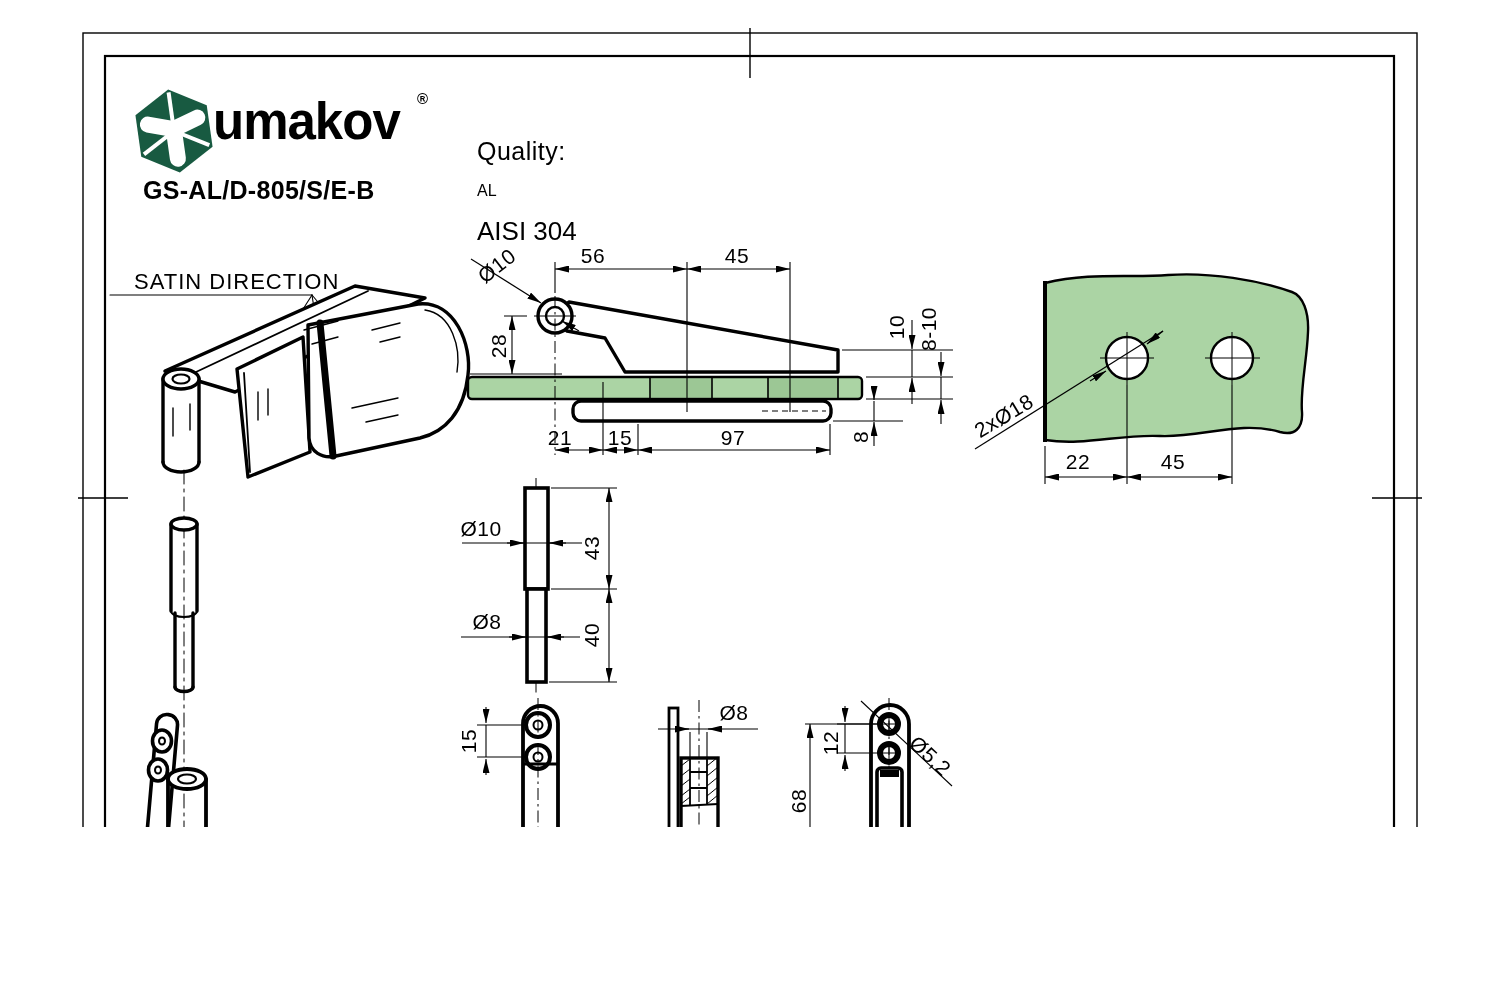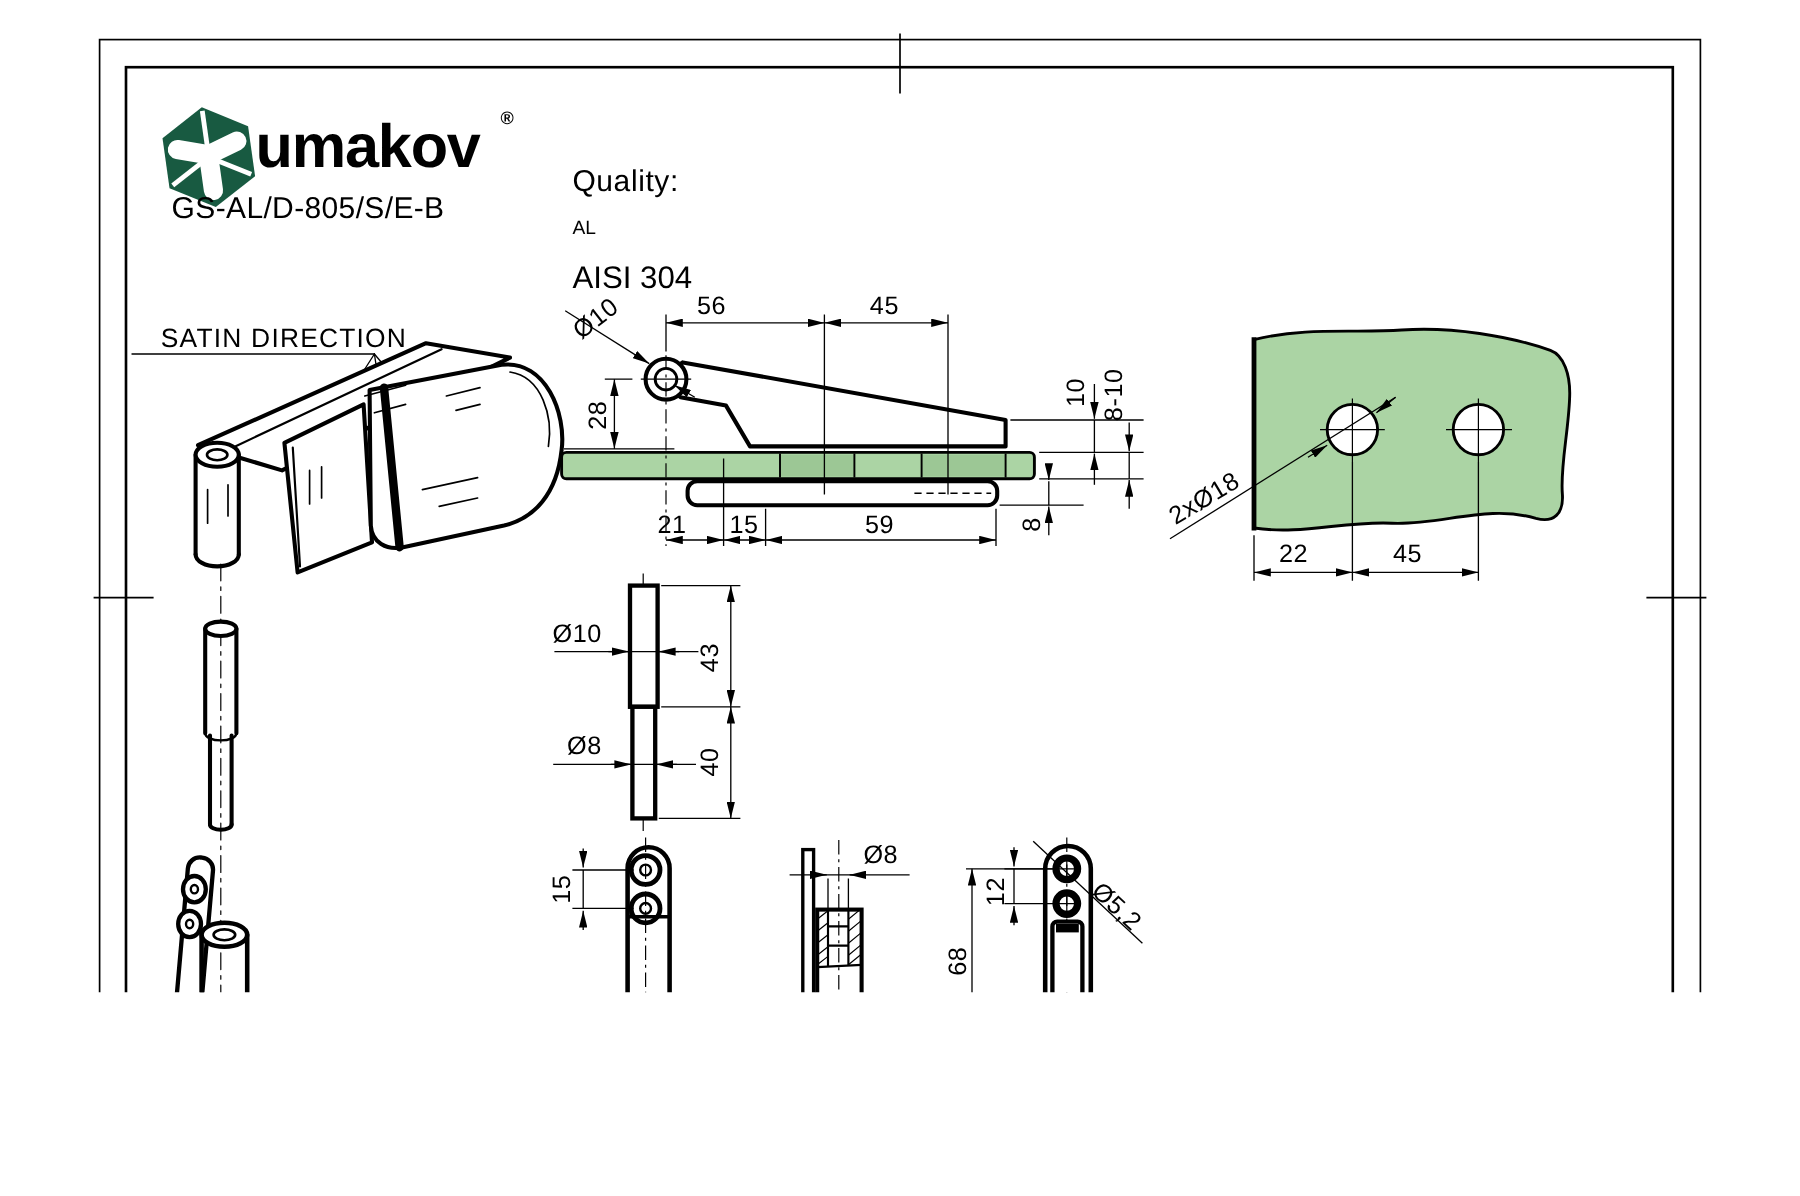--- a/index.html
+++ b/index.html
@@ -9,21 +9,21 @@
   .labels{position:absolute;left:0;top:0;width:1500px;height:997px;pointer-events:none;}
   .labels span{position:absolute;white-space:nowrap;color:#000;}
   .dim{font-size:21px;letter-spacing:.5px;transform:translate(-50%,-50%);}
   .r90{transform:translate(-50%,-50%) rotate(-90deg);}
   .rm38{transform:translate(-50%,-50%) rotate(-38deg);}
   .rm31{transform:translate(-50%,-50%) rotate(-31deg);}
   .r43{transform:translate(-50%,-50%) rotate(43deg);}
   .logo-text{left:213px;top:92px;font-size:51px;font-weight:700;color:#185a41;letter-spacing:-1px;}
   .regmark{left:417px;top:90px;font-size:15px;color:#185a41;font-weight:700;}
   .code{left:143px;font-size:25px;letter-spacing:.3px;color:#000;}
-  .code1{top:160px;}.code2{top:211px;}
+  .code1{top:176px;font-weight:bold;}.code2{top:211px;}
   .qlabel{left:477px;top:137px;font-size:25px;letter-spacing:.5px;}
   .qv1{left:477px;top:182px;font-size:16px;}
   .qv2{left:477px;top:216px;font-size:26px;}
   .satin{left:134px;top:269px;font-size:22px;letter-spacing:1px;}
 </style>
 </head>
 <body>
 
 <div class="page">
 
@@ -262,21 +262,21 @@
   <span class="satin">SATIN DIRECTION</span>
 
   <span class="dim rm38" style="left:497px;top:266px">Ø10</span>
   <span class="dim" style="left:593px;top:256px">56</span>
   <span class="dim" style="left:737px;top:256px">45</span>
   <span class="dim r90" style="left:499px;top:346px">28</span>
   <span class="dim r90" style="left:897px;top:327px">10</span>
   <span class="dim r90" style="left:929px;top:329px">8-10</span>
   <span class="dim" style="left:560px;top:438px">21</span>
   <span class="dim" style="left:620px;top:438px">15</span>
-  <span class="dim" style="left:733px;top:438px">59</span>
+  <span class="dim" style="left:733px;top:438px">97</span>
   <span class="dim r90" style="left:861px;top:437px">8</span>
 
   <span class="dim rm31" style="left:1004px;top:416px">2xØ18</span>
   <span class="dim" style="left:1078px;top:462px">22</span>
   <span class="dim" style="left:1173px;top:462px">45</span>
 
   <span class="dim" style="left:481px;top:529px">Ø10</span>
   <span class="dim r90" style="left:592px;top:548px">43</span>
   <span class="dim" style="left:487px;top:622px">Ø8</span>
   <span class="dim r90" style="left:592px;top:635px">40</span>

